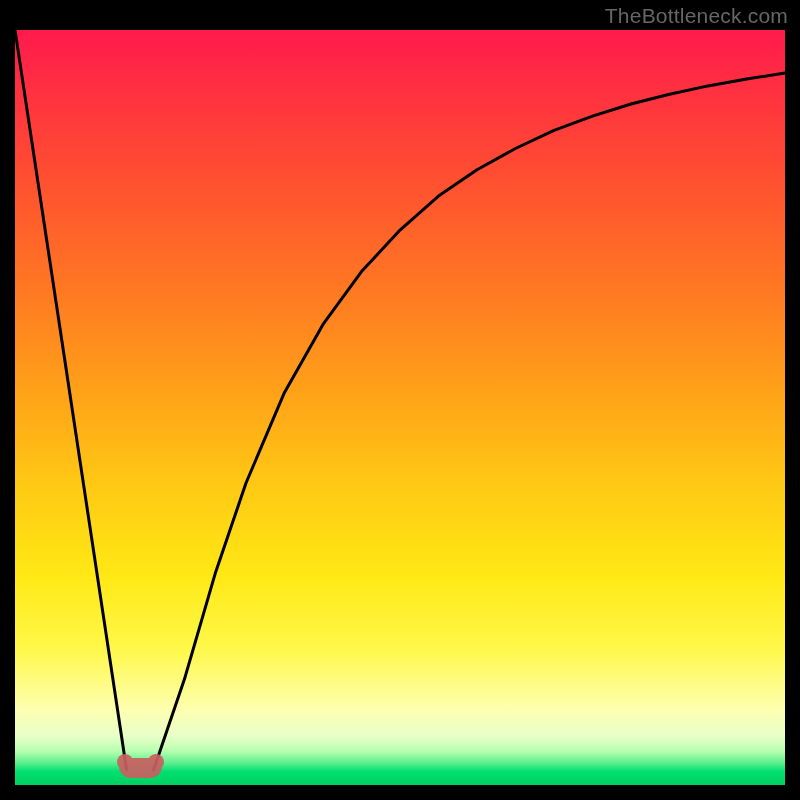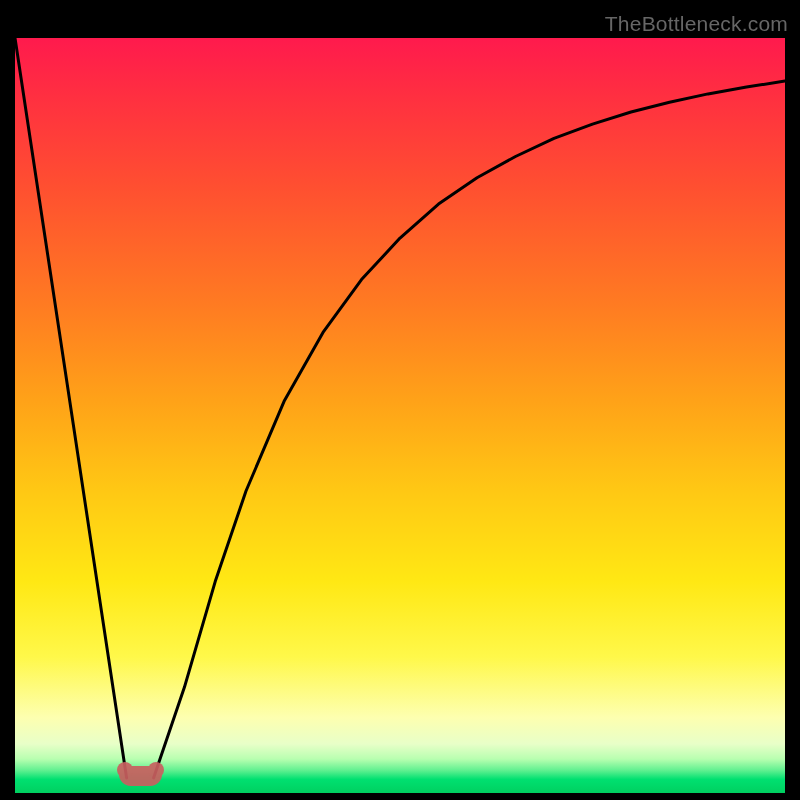--- a/index.html
+++ b/index.html
@@ -9,21 +9,20 @@
     width: 800px;
     height: 800px;
     overflow: hidden;
     font-family: Arial, Helvetica, sans-serif;
   }
   .frame {
     position: relative;
     width: 800px;
     height: 644px;
     background: #000;
-    margin-top: 8px;
   }
   .plot {
     position: absolute;
     left: 15px;
     top: 30px;
     width: 770px;
     height: 755px;
     background: linear-gradient(to bottom,
       #ff1a4d 0%,
       #ff3040 8%,

